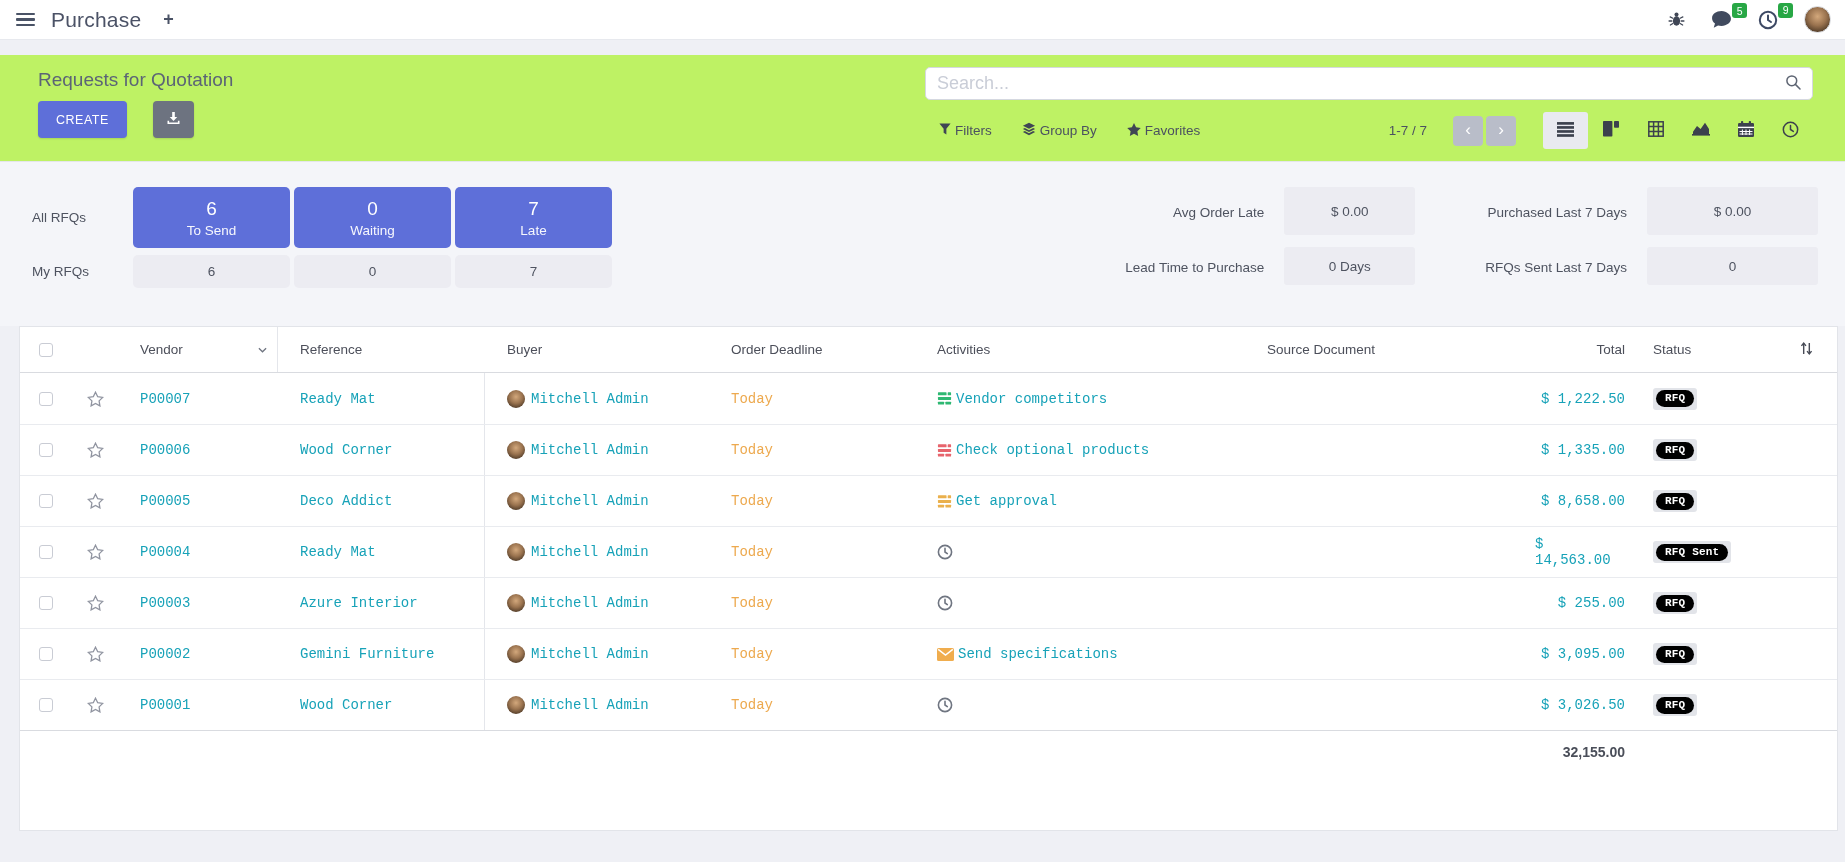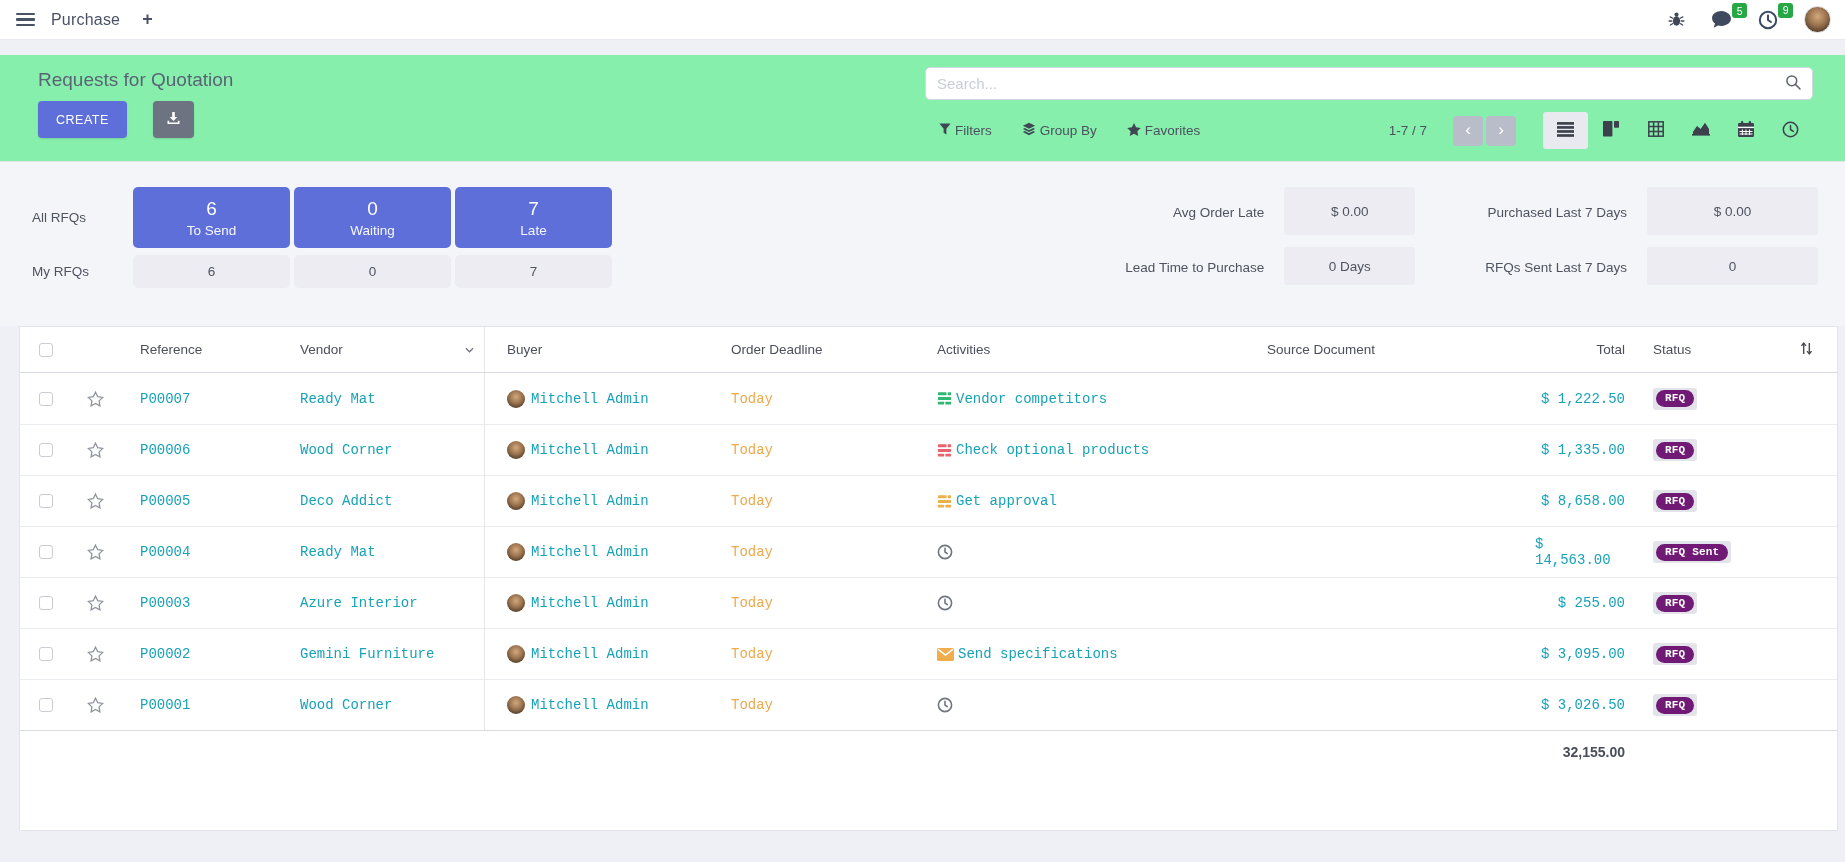--- a/index.html
+++ b/index.html
@@ -8,36 +8,36 @@
     background:#eff0f5;
     font-family:"Liberation Sans", sans-serif;
     color:#4c515c;
     overflow:hidden;
   }
   
   .navbar{height:40px;background:#fff;border-bottom:1px solid #e7e9ee;display:flex;align-items:center;padding:0 14px;}
   .nav-left{display:flex;align-items:center;gap:14px;}
   .hamburger{display:flex;flex-direction:column;gap:3px;cursor:pointer;padding:4px 2px;}
   .hamburger span{width:19px;height:2.6px;background:#4a5366;border-radius:1px;}
-  .app-name{font-size:16px;color:#4b5266;font-weight:500;letter-spacing:.2px;}
+  .app-name{font-size:21px;color:#4b5266;font-weight:500;letter-spacing:.2px;}
   .nav-plus{font-size:18px;font-weight:700;color:#4a5366;margin-left:8px;cursor:pointer;}
   .nav-right{margin-left:auto;display:flex;align-items:center;gap:26px;}
   .nav-icon{position:relative;display:flex;align-items:center;cursor:pointer;}
   .nav-badge{position:absolute;top:-7px;right:-15px;background:#28a745;color:#fff;font-size:10.5px;line-height:12px;padding:1.5px 4.5px;border-radius:3px;font-weight:500;}
   .nav-avatar{width:27px;height:27px;border-radius:50%;background:radial-gradient(circle at 50% 38%,#d3a87c 0%,#9a734f 45%,#5d452f 75%,#3a2c1e 100%);border:1px solid #d8dade;cursor:pointer;}
   
-  .control-panel{margin-top:15px;background:#86efac;border-bottom:1px solid #e4e6ea;padding:12px 32px 12px 16px;display:flex;justify-content:space-between;}
+  .control-panel{margin-top:15px;background:#bef264;border-bottom:1px solid #e4e6ea;padding:12px 32px 12px 16px;display:flex;justify-content:space-between;}
   .cp-left{padding-left:22px;display:flex;flex-direction:column;}
   .page-title{font-size:19px;font-weight:500;color:#5b6476;margin:2px 0 10px;}
   .cp-buttons{display:flex;gap:26px;}
   .btn-create{background:#5e6fd9;border:none;color:#fff;font-family:inherit;font-size:12.5px;font-weight:500;letter-spacing:.5px;height:37px;padding:0 18px;border-radius:4px;cursor:pointer;box-shadow:0 1px 2px rgba(0,0,0,.12);}
   .btn-export{background:#6d7380;border:none;width:41px;height:37px;border-radius:4px;display:flex;align-items:center;justify-content:center;cursor:pointer;box-shadow:0 1px 2px rgba(0,0,0,.12);}
   .cp-right{width:888px;display:flex;flex-direction:column;}
   .searchbox{height:33px;border:1px solid #d5d8e0;border-radius:5px;display:flex;align-items:center;padding:0 11px;background:#fff;}
-  .searchbox input{flex:1;border:none;outline:none;font-family:inherit;font-size:15px;color:#4c515c;background:transparent;}
+  .searchbox input{flex:1;border:none;outline:none;font-family:inherit;font-size:18px;color:#4c515c;background:transparent;}
   .searchbox input::placeholder{color:#c9cdd7;}
   .cp-toolbar{display:flex;align-items:center;margin-top:12px;padding-left:14px;}
   .filter-group{display:flex;gap:30px;}
   .tool{display:flex;align-items:center;gap:4px;font-size:13.5px;color:#4b5160;cursor:pointer;}
   .pager-group{margin-left:auto;display:flex;align-items:center;gap:26px;}
   .pager-text{font-size:13.5px;color:#4b5160;}
   .pager-btns{display:flex;gap:3px;}
   .pager-btn{width:30px;height:30px;background:#b9bdc9;border:none;border-radius:4px;color:#fff;font-size:17px;line-height:1;display:flex;align-items:center;justify-content:center;cursor:pointer;padding-bottom:3px;}
   .switcher{display:flex;margin-left:27px;}
   .sw-btn{width:45px;height:37px;display:flex;align-items:center;justify-content:center;background:transparent;border:none;cursor:pointer;color:#3c414d;border-radius:3px;}
@@ -70,21 +70,21 @@
   .c-vendor{border-right:1px solid #e4e6eb;}
   .c-total{justify-content:flex-end;padding-right:20px;}
   .c-status{padding-left:8px;}
   .c-gear{justify-content:center;}
   .checkbox{width:14px;height:14px;border:1px solid #c9ccd4;border-radius:3px;background:#fff;display:inline-block;cursor:pointer;}
   .link{color:#17a2b8;text-decoration:none;cursor:pointer;}
   .deadline{color:#eda94e;}
   .avatar-sm{width:18px;height:18px;border-radius:50%;flex:0 0 18px;margin-right:6px;background:radial-gradient(circle at 50% 38%,#d3a87c 0%,#9a734f 45%,#5d452f 75%,#3a2c1e 100%);}
   .act-icon{display:inline-flex;align-items:center;margin-right:4px;}
   .badge-wrap{background:#e2e4e9;border-radius:3px;padding:2.5px 3px;display:inline-flex;}
-  .badge-pill{background:#701a75;color:#fff;font-size:11px;font-weight:600;letter-spacing:.2px;border-radius:9px;padding:2px 9px;line-height:13px;white-space:nowrap;}
+  .badge-pill{background:#000000;color:#fff;font-size:11px;font-weight:600;letter-spacing:.2px;border-radius:9px;padding:2px 9px;line-height:13px;white-space:nowrap;}
   .lfoot{height:42px;border-top:1px solid #d9dbe0;font-size:14px;}
   .lfoot .c-total{font-weight:700;color:#4a4e59;}
   .empty-space{height:58px;background:#fff;}
   .sort-caret{margin-left:auto;margin-right:10px;display:flex;align-items:center;}
 </style>
 </head>
 <body>
 
 <div class="navbar">
   <div class="nav-left">
@@ -262,29 +262,29 @@
     </div>
   </div>
 </div>
 
 <div class="list-container">
   <div class="lrow lhead">
     <div class="cell c-check">
         <span class="checkbox"></span>
       </div>
     <div class="cell c-star"></div>
-    <div class="cell pl">Reference</div>
     <div class="cell pl c-vendor">
       <span>Vendor</span>
       <span class="sort-caret">
         <svg width="9" height="6" viewBox="0 0 10 6" fill="none" stroke="#6f7480" stroke-width="1.4">
             <path d="M1 1l4 4 4-4"></path>
           </svg>
       </span>
     </div>
+    <div class="cell pl">Reference</div>
     <div class="cell pl">Buyer</div>
     <div class="cell pl">Order Deadline</div>
     <div class="cell pl">Activities</div>
     <div class="cell pl">Source Document</div>
     <div class="cell c-total">Total</div>
     <div class="cell c-status">Status</div>
     <div class="cell c-gear">
       <span>
         <svg width="15" height="15" viewBox="0 0 16 16" fill="none" stroke="#474b56" stroke-width="1.5">
             <path d="M5 2.2v11.6M11 2.2v11.6"></path>

